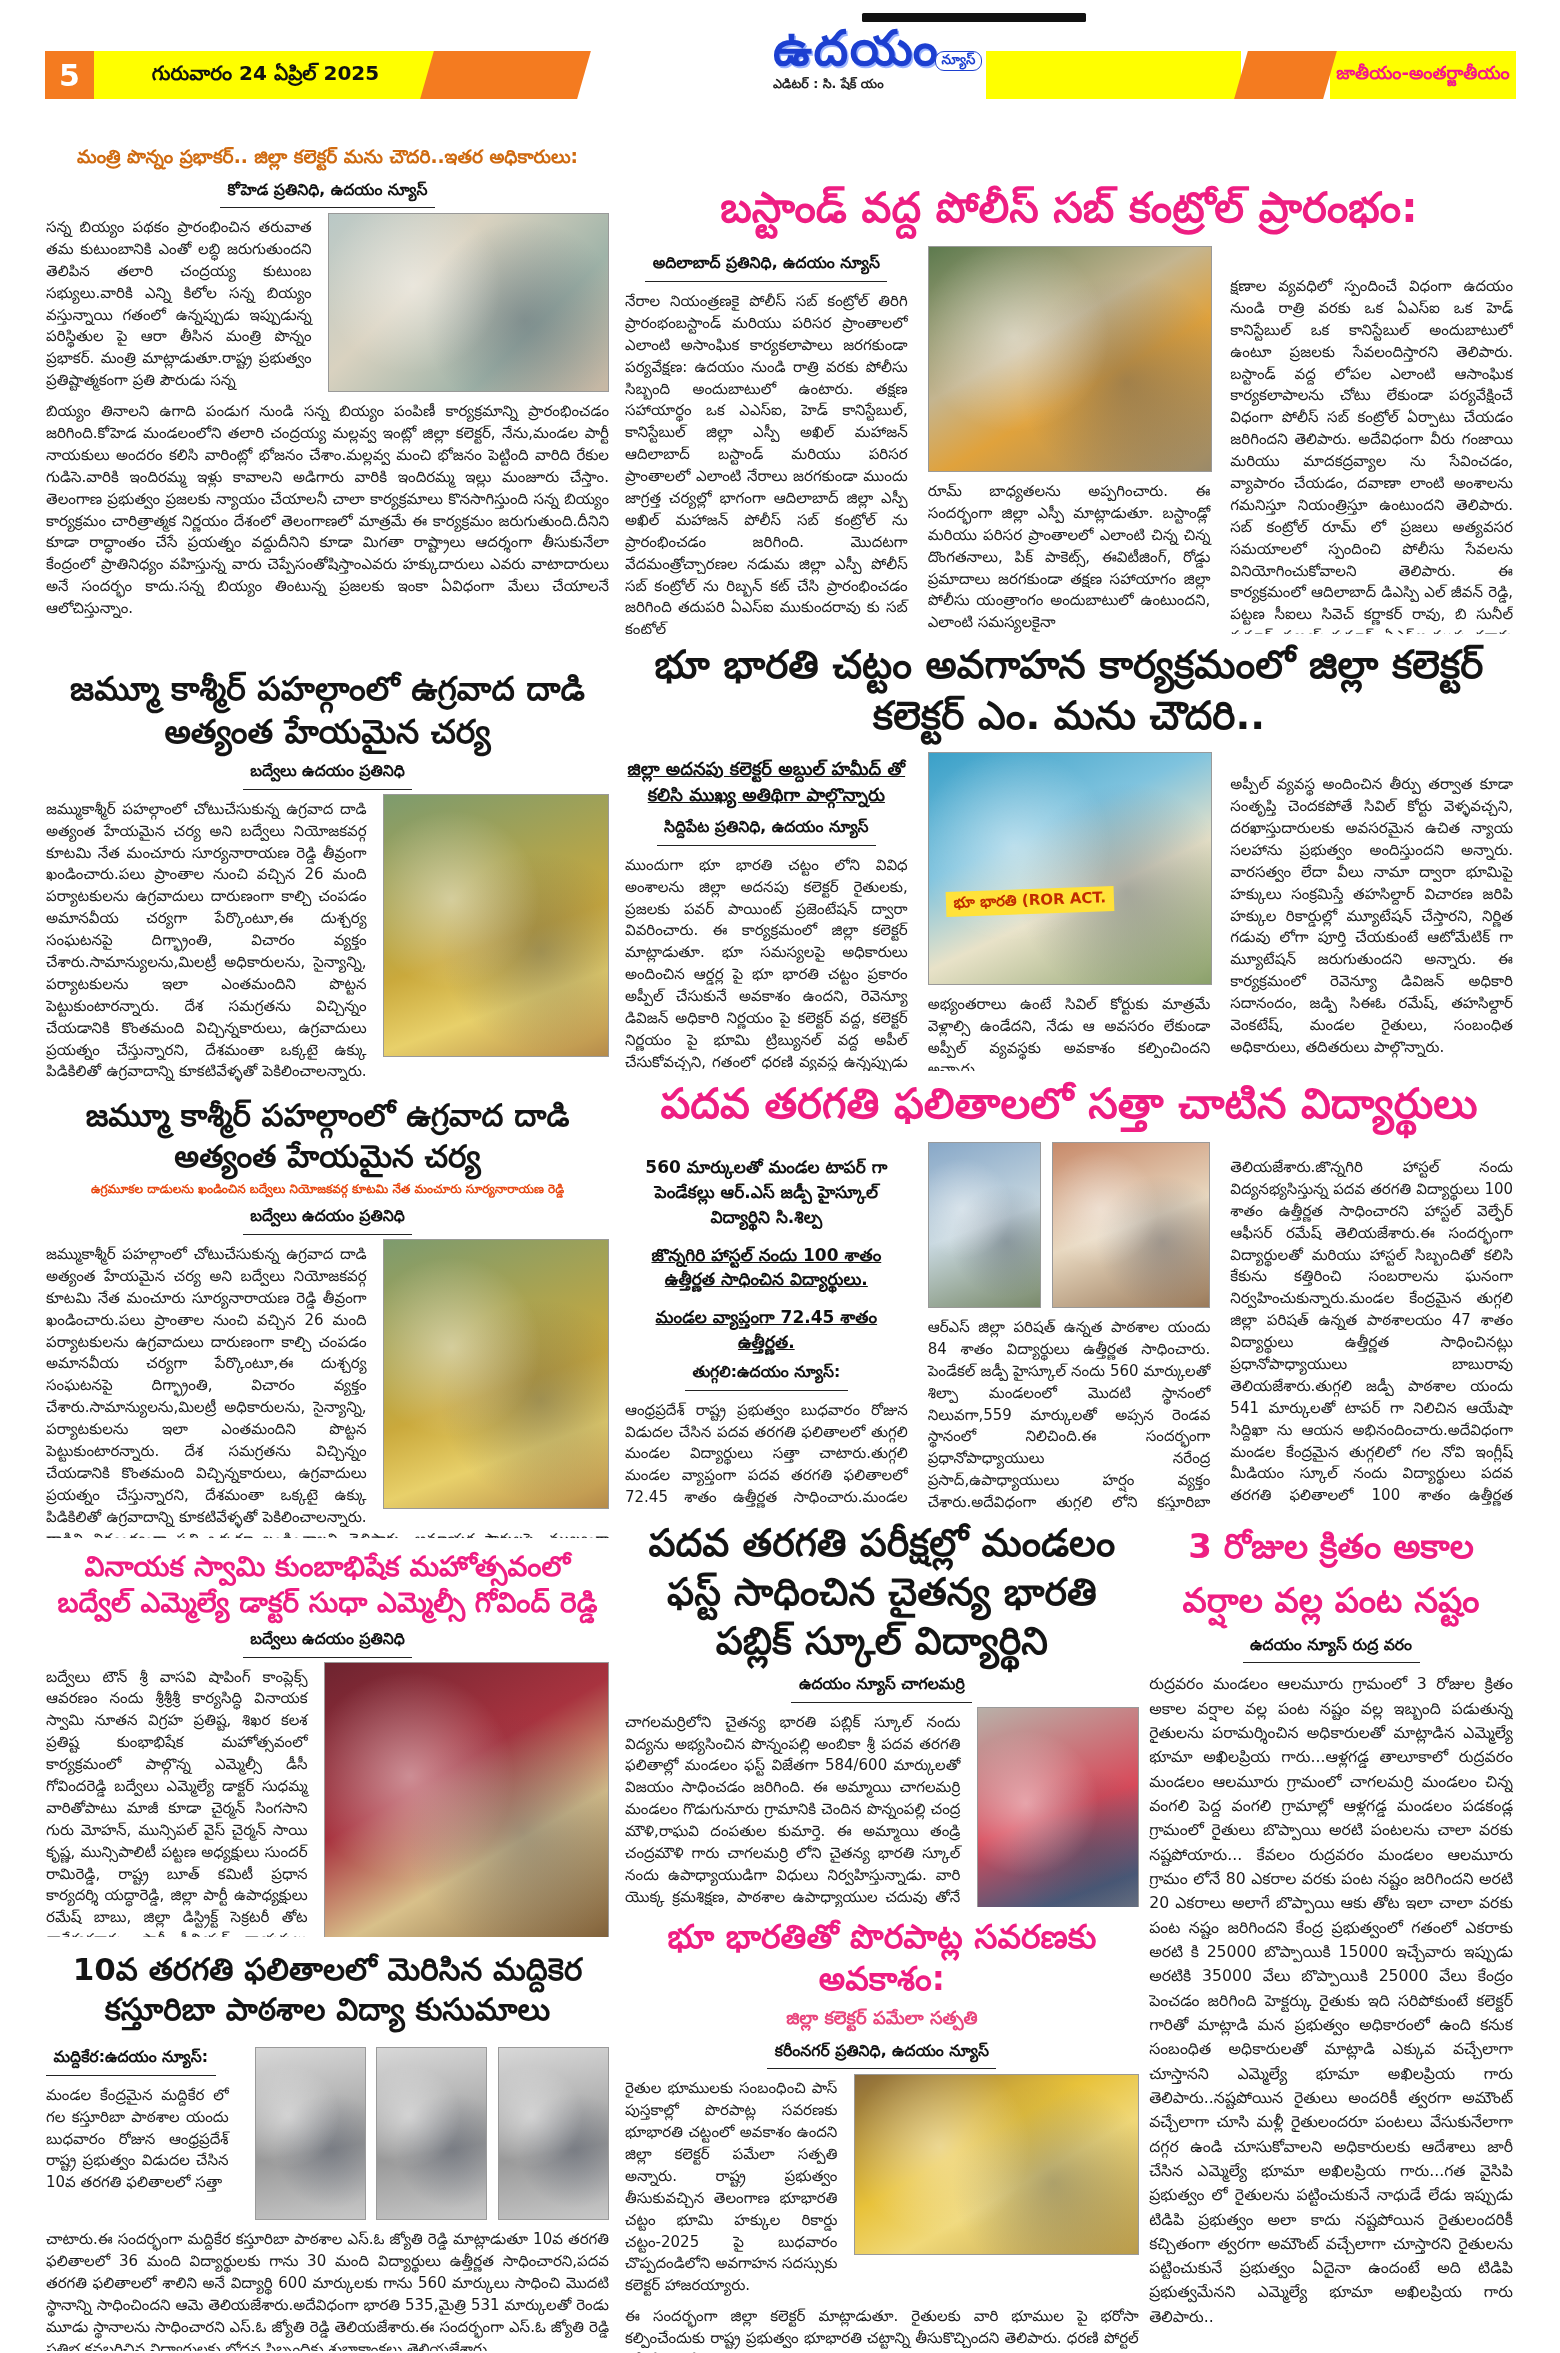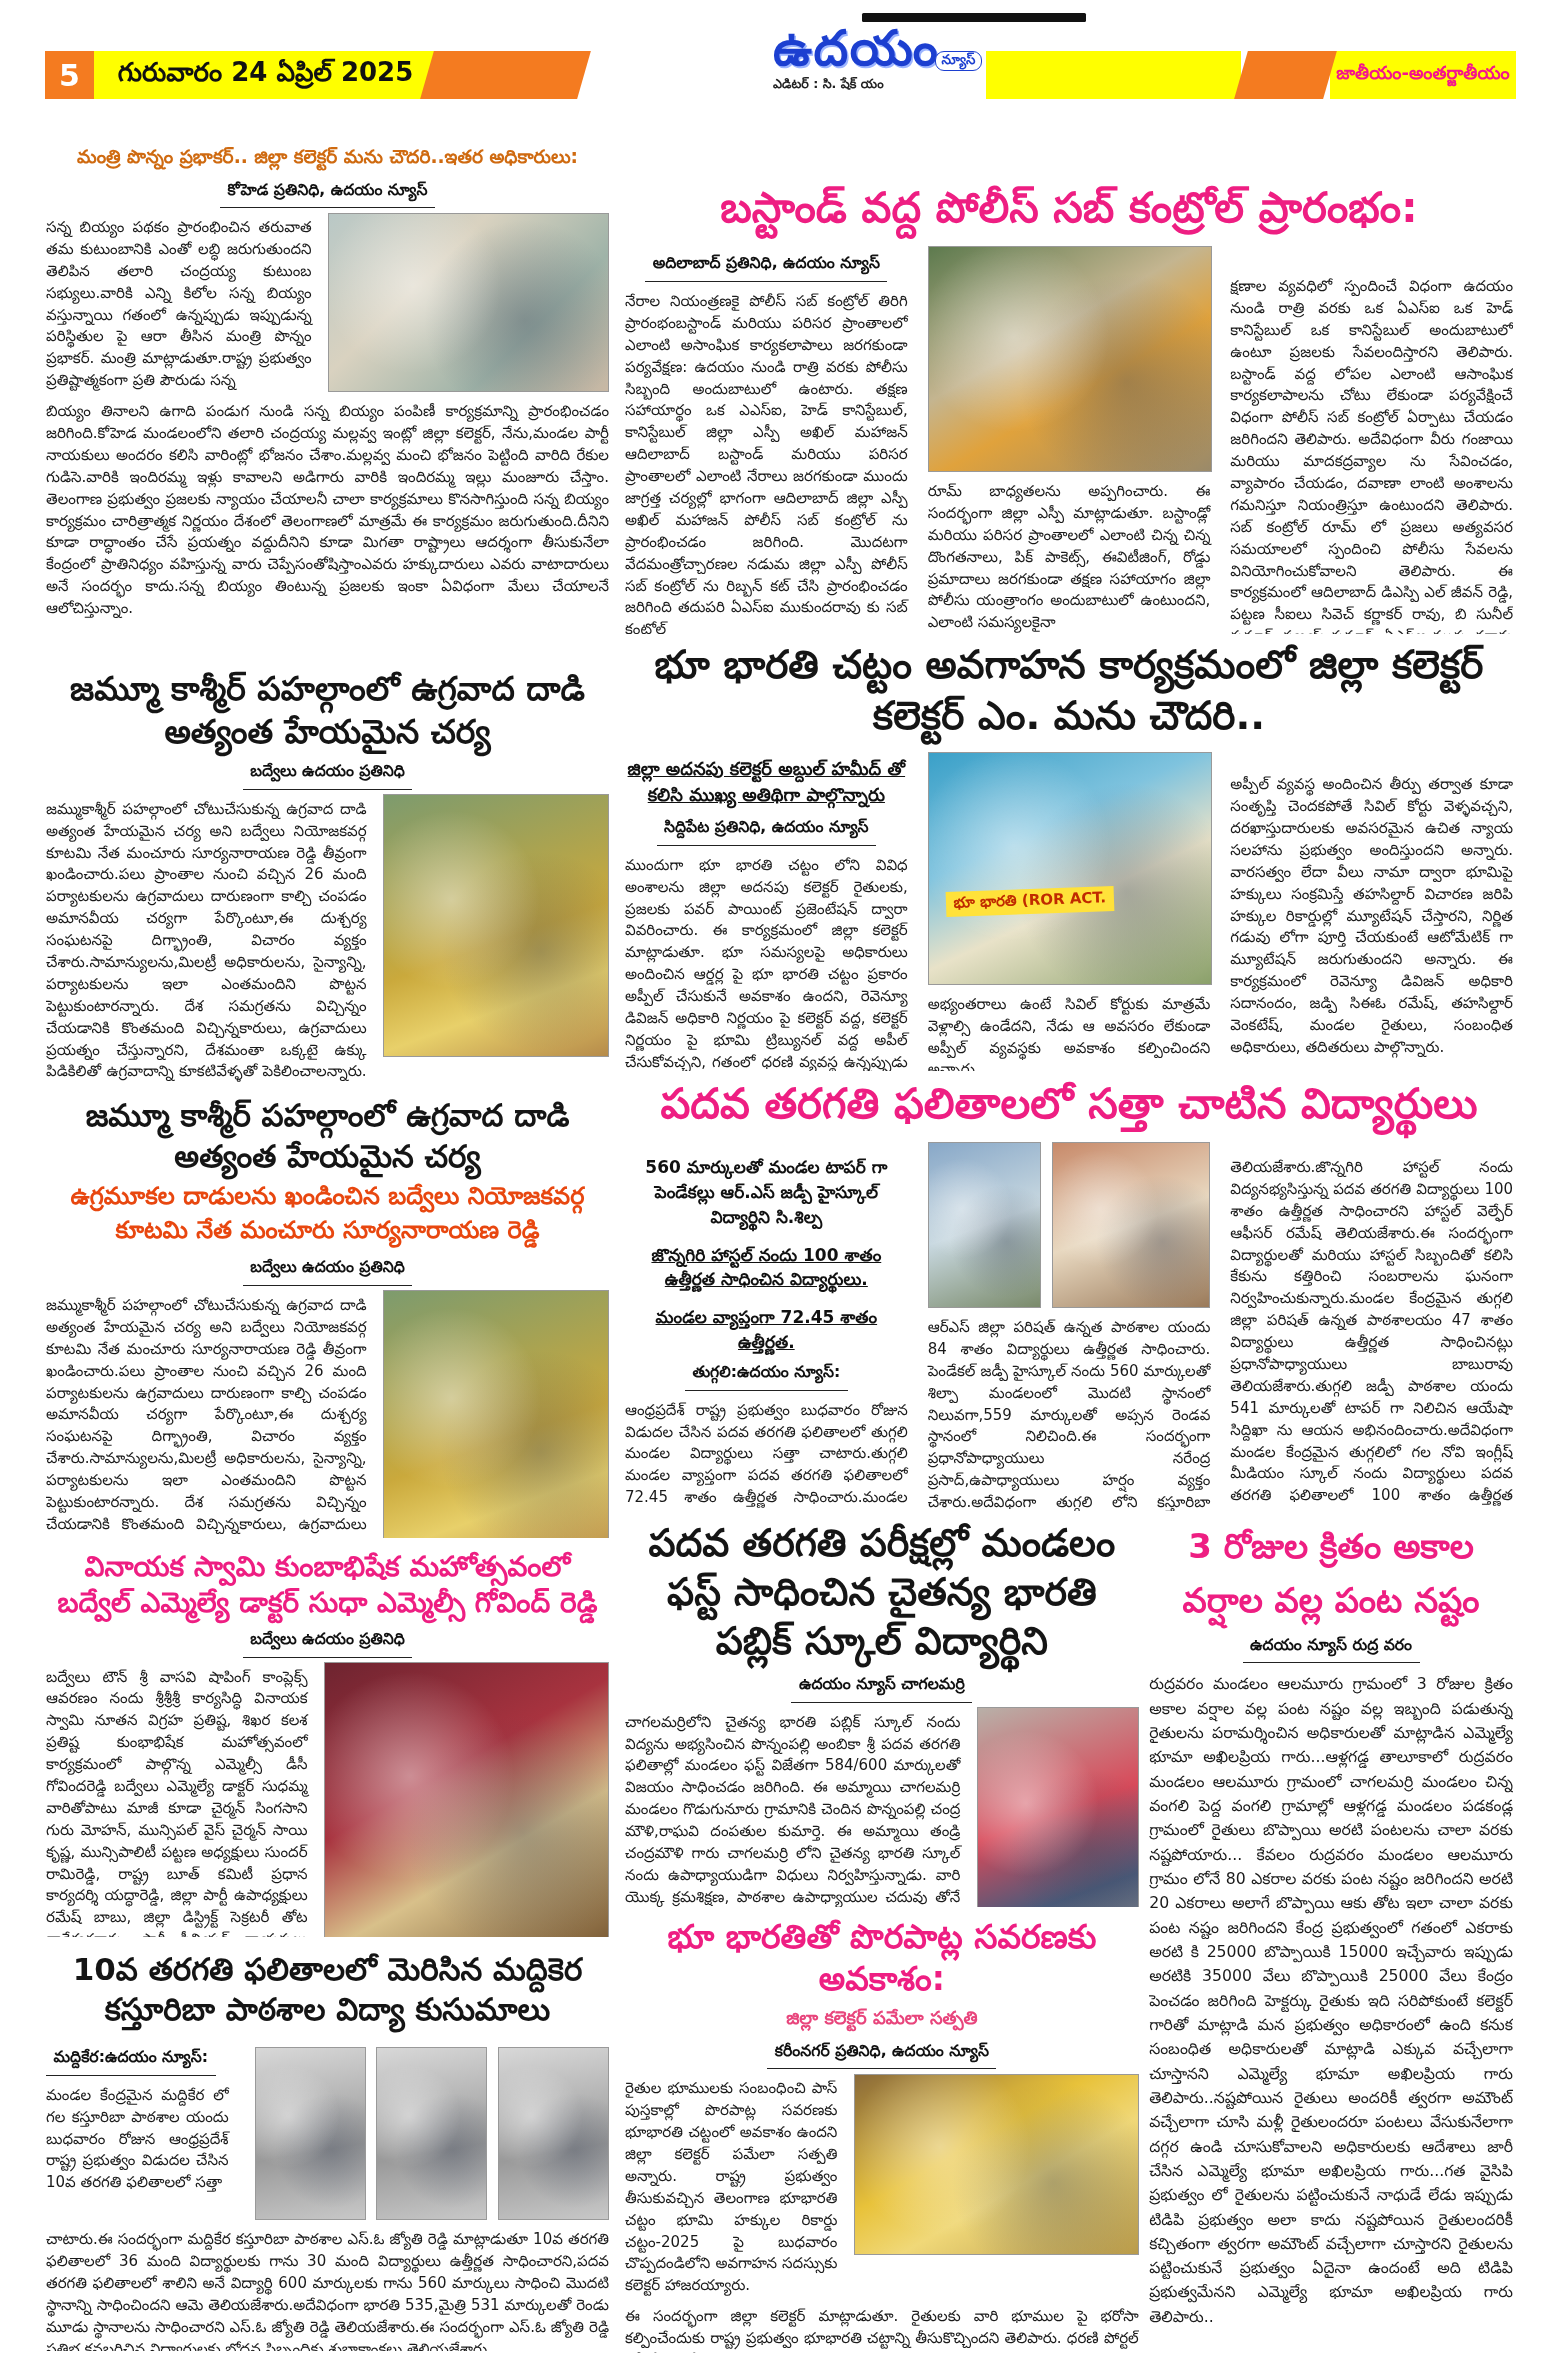--- a/index.html
+++ b/index.html
@@ -3,21 +3,21 @@
 <meta charset="utf-8">
 <style>
   html,body{margin:0;padding:0;background:#e8e8e8;}
   .page{position:relative;width:1561px;height:2354px;background:#ffffff;margin:0 auto;
         font-family:"DejaVu Sans","Liberation Sans",sans-serif;color:#1a1a1a;overflow:hidden;}
   
   .band{position:absolute;left:45px;top:51px;right:45px;height:48px;display:flex;align-items:stretch;}
   .h-num{width:49px;background:#f47b20;color:#fff;font-size:30px;font-weight:bold;
          display:flex;align-items:center;justify-content:center;}
   .h-date{width:343px;background:#ffff00;display:flex;align-items:center;justify-content:center;
-          font-size:26px;font-weight:bold;color:#111;}
+          font-size:20px;font-weight:bold;color:#111;}
   .h-skew{width:157px;background:#f47b20;transform:skewX(-16deg);margin-left:-10.4px;}
   .h-gap{width:402px;background:#ffffff;}
   .h-fill{flex:1;background:#ffff00;}
   .h-skew2{width:89px;background:#f47b20;transform:skewX(-16deg);}
   .h-tag{width:186px;background:#ffff00;display:flex;align-items:center;justify-content:center;
          font-size:18px;font-weight:bold;color:#f5148c;}
   .masthead{position:absolute;left:773px;top:13.4px;width:402px;text-align:left;}
   .m-bar{height:9px;width:224px;background:#111;margin:0 auto 1.5px auto;border-radius:1.5px;}
   .m-title{font-size:49px;font-weight:bold;color:#1c3fd0;line-height:1.0;
            text-shadow:1.5px 1.5px 0 #9db5ff;letter-spacing:1.5px;}
@@ -89,21 +89,21 @@
       <div class="hl black" style="font-size:33px;">జమ్మూ కాశ్మీర్ పహల్గాంలో ఉగ్రవాద దాడి అత్యంత హేయమైన చర్య</div>
       <div class="byline"><span>బద్వేలు ఉదయం ప్రతినిధి</span></div>
       <div class="photo float-r" style="width:224px;height:261px;background:linear-gradient(160deg,#7d9b6e,#caa93c 55%,#e8d06a 75%,#b68b4a);">
           <div class="ov1"></div>
         </div>
       <div class="body-txt">జమ్ముకాశ్మీర్ పహల్గాంలో చోటుచేసుకున్న ఉగ్రవాద దాడి అత్యంత హేయమైన చర్య అని బద్వేలు నియోజకవర్గ కూటమి నేత మంచూరు సూర్యనారాయణ రెడ్డి తీవ్రంగా ఖండించారు.పలు ప్రాంతాల నుంచి వచ్చిన 26 మంది పర్యాటకులను ఉగ్రవాదులు దారుణంగా కాల్చి చంపడం అమానవీయ చర్యగా పేర్కొంటూ,ఈ దుశ్చర్య సంఘటనపై దిగ్భ్రాంతి, విచారం వ్యక్తం చేశారు.సామాన్యులను,మిలట్రీ అధికారులను, సైన్యాన్ని, పర్యాటకులను ఇలా ఎంతమందిని పొట్టన పెట్టుకుంటారన్నారు. దేశ సమగ్రతను విచ్చిన్నం చేయడానికి కొంతమంది విచ్చిన్నకారులు, ఉగ్రవాదులు ప్రయత్నం చేస్తున్నారని, దేశమంతా ఒక్కటై ఉక్కు పిడికిలితో ఉగ్రవాదాన్ని కూకటివేళ్ళతో పెకిలించాలన్నారు. దాడిని నిర్ద్వంద్వంగా ప్రతి ఒక్కరూ ఖండించాలని తెలిపారు. అమాయక పౌరులపై, ముఖ్యంగా పర్యాటకులపై దాడి చేయడం భయంకరమైనదని, క్షమించరానిదని పేర్కొన్నారు. ఈ సందర్భంగా ఆయన మృతుల కుటుంబాలకు తమ సంతాపం తెలిపారు.ఈ దాడిలో క్షతగాత్రులకు మెరుగైన వైద్యం అందించాలని సూర్యనారాయణ రెడ్డి కోరారు</div>
     </div>
 
     <div class="art" style="height:443px;margin-top:10.4px;">
       <div class="hl black" style="font-size:31px;">జమ్మూ కాశ్మీర్ పహల్గాంలో ఉగ్రవాద దాడి అత్యంత హేయమైన చర్య</div>
-      <div class="sub" style="color:#e8470f;font-size:24px;">ఉగ్రమూకల దాడులను ఖండించిన బద్వేలు నియోజకవర్గ కూటమి నేత మంచూరు సూర్యనారాయణ రెడ్డి</div>
+      <div class="sub" style="color:#e8470f;font-size:12px;">ఉగ్రమూకల దాడులను ఖండించిన బద్వేలు నియోజకవర్గ కూటమి నేత మంచూరు సూర్యనారాయణ రెడ్డి</div>
       <div class="byline"><span>బద్వేలు ఉదయం ప్రతినిధి</span></div>
       <div class="photo float-r" style="width:224px;height:268px;background:linear-gradient(160deg,#7d9b6e,#caa93c 55%,#e8d06a 75%,#b68b4a);">
           <div class="ov1"></div>
         </div>
       <div class="body-txt">జమ్ముకాశ్మీర్ పహల్గాంలో చోటుచేసుకున్న ఉగ్రవాద దాడి అత్యంత హేయమైన చర్య అని బద్వేలు నియోజకవర్గ కూటమి నేత మంచూరు సూర్యనారాయణ రెడ్డి తీవ్రంగా ఖండించారు.పలు ప్రాంతాల నుంచి వచ్చిన 26 మంది పర్యాటకులను ఉగ్రవాదులు దారుణంగా కాల్చి చంపడం అమానవీయ చర్యగా పేర్కొంటూ,ఈ దుశ్చర్య సంఘటనపై దిగ్భ్రాంతి, విచారం వ్యక్తం చేశారు.సామాన్యులను,మిలట్రీ అధికారులను, సైన్యాన్ని, పర్యాటకులను ఇలా ఎంతమందిని పొట్టన పెట్టుకుంటారన్నారు. దేశ సమగ్రతను విచ్చిన్నం చేయడానికి కొంతమంది విచ్చిన్నకారులు, ఉగ్రవాదులు ప్రయత్నం చేస్తున్నారని, దేశమంతా ఒక్కటై ఉక్కు పిడికిలితో ఉగ్రవాదాన్ని కూకటివేళ్ళతో పెకిలించాలన్నారు. దాడిని నిర్ద్వంద్వంగా ప్రతి ఒక్కరూ ఖండించాలని తెలిపారు. అమాయక పౌరులపై, ముఖ్యంగా పర్యాటకులపై దాడి చేయడం భయంకరమైనదని, క్షమించరానిదని పేర్కొన్నారు. ఈ సందర్భంగా ఆయన మృతుల కుటుంబాలకు తమ సంతాపం తెలిపారు.ఈ దాడిలో క్షతగాత్రులకు మెరుగైన వైద్యం అందించాలని సూర్యనారాయణ రెడ్డి కోరారు</div>
     </div>
 
     <div class="art" style="height:388px;margin-top:10.4px;">
       <div class="hl pink" style="font-size:28px;">వినాయక స్వామి కుంబాభిషేక మహోత్సవంలో బద్వేల్ ఎమ్మెల్యే డాక్టర్ సుధా ఎమ్మెల్సీ గోవింద్ రెడ్డి</div>
       <div class="byline"><span>బద్వేలు ఉదయం ప్రతినిధి</span></div>

